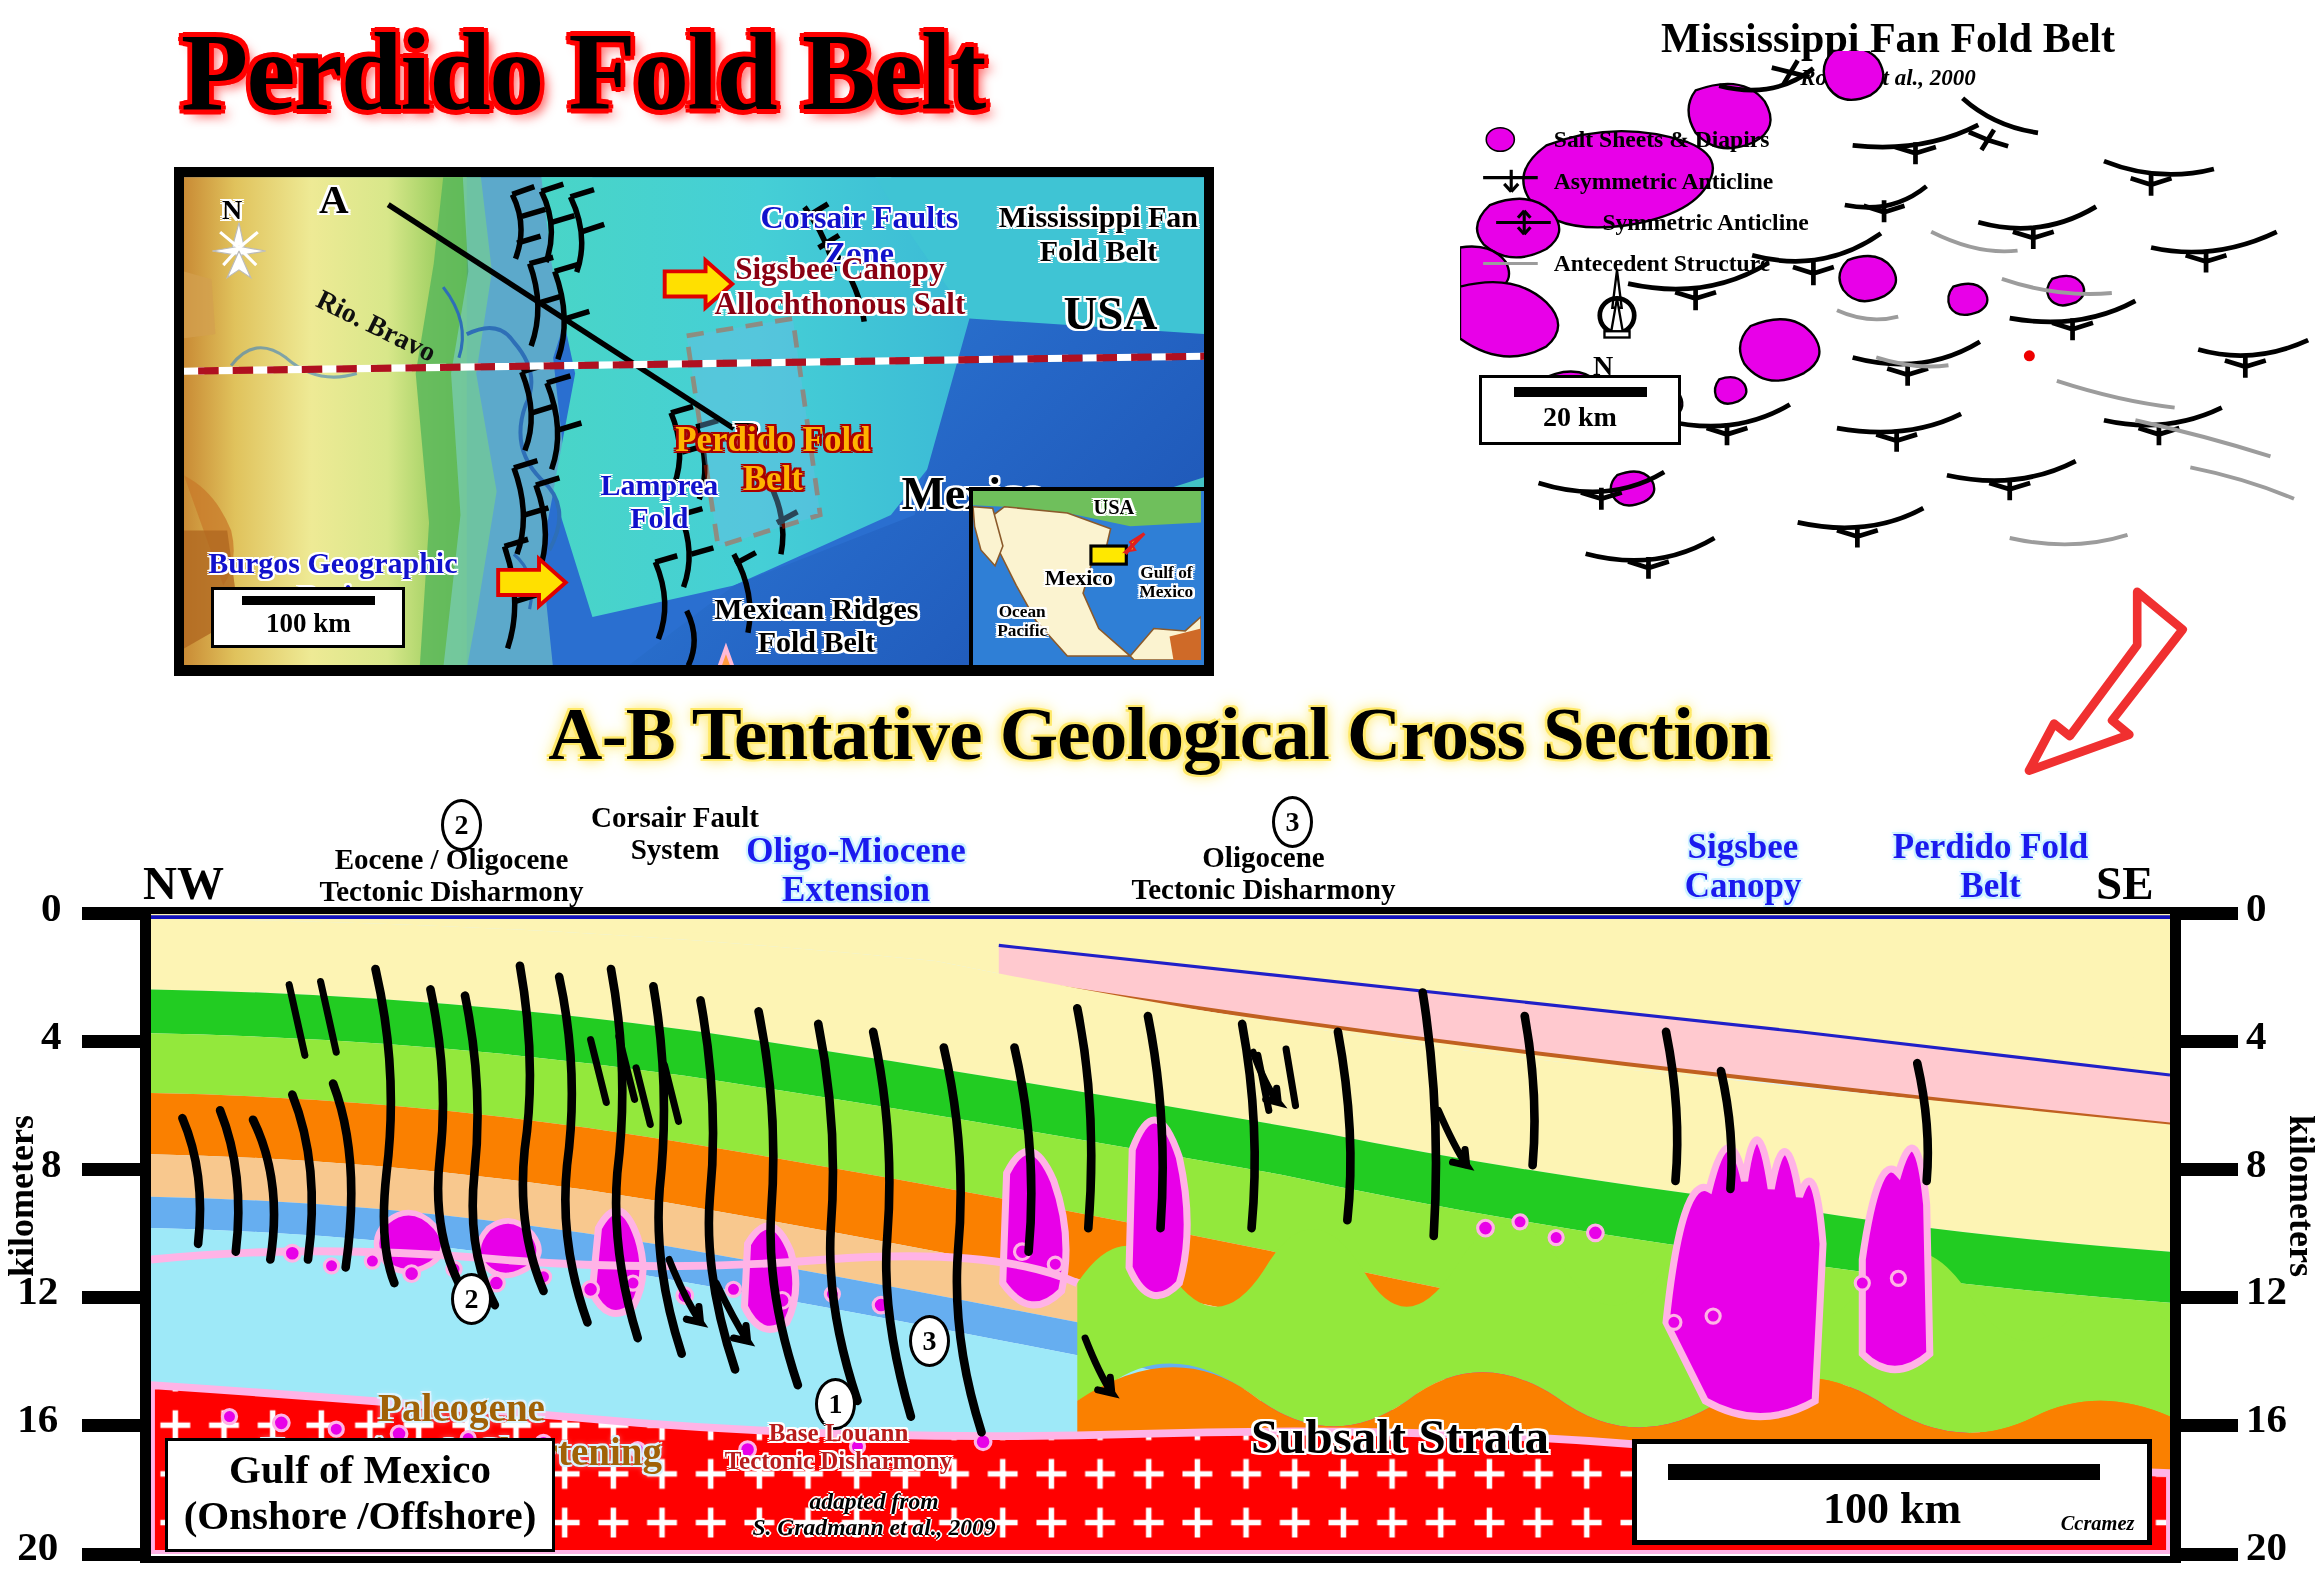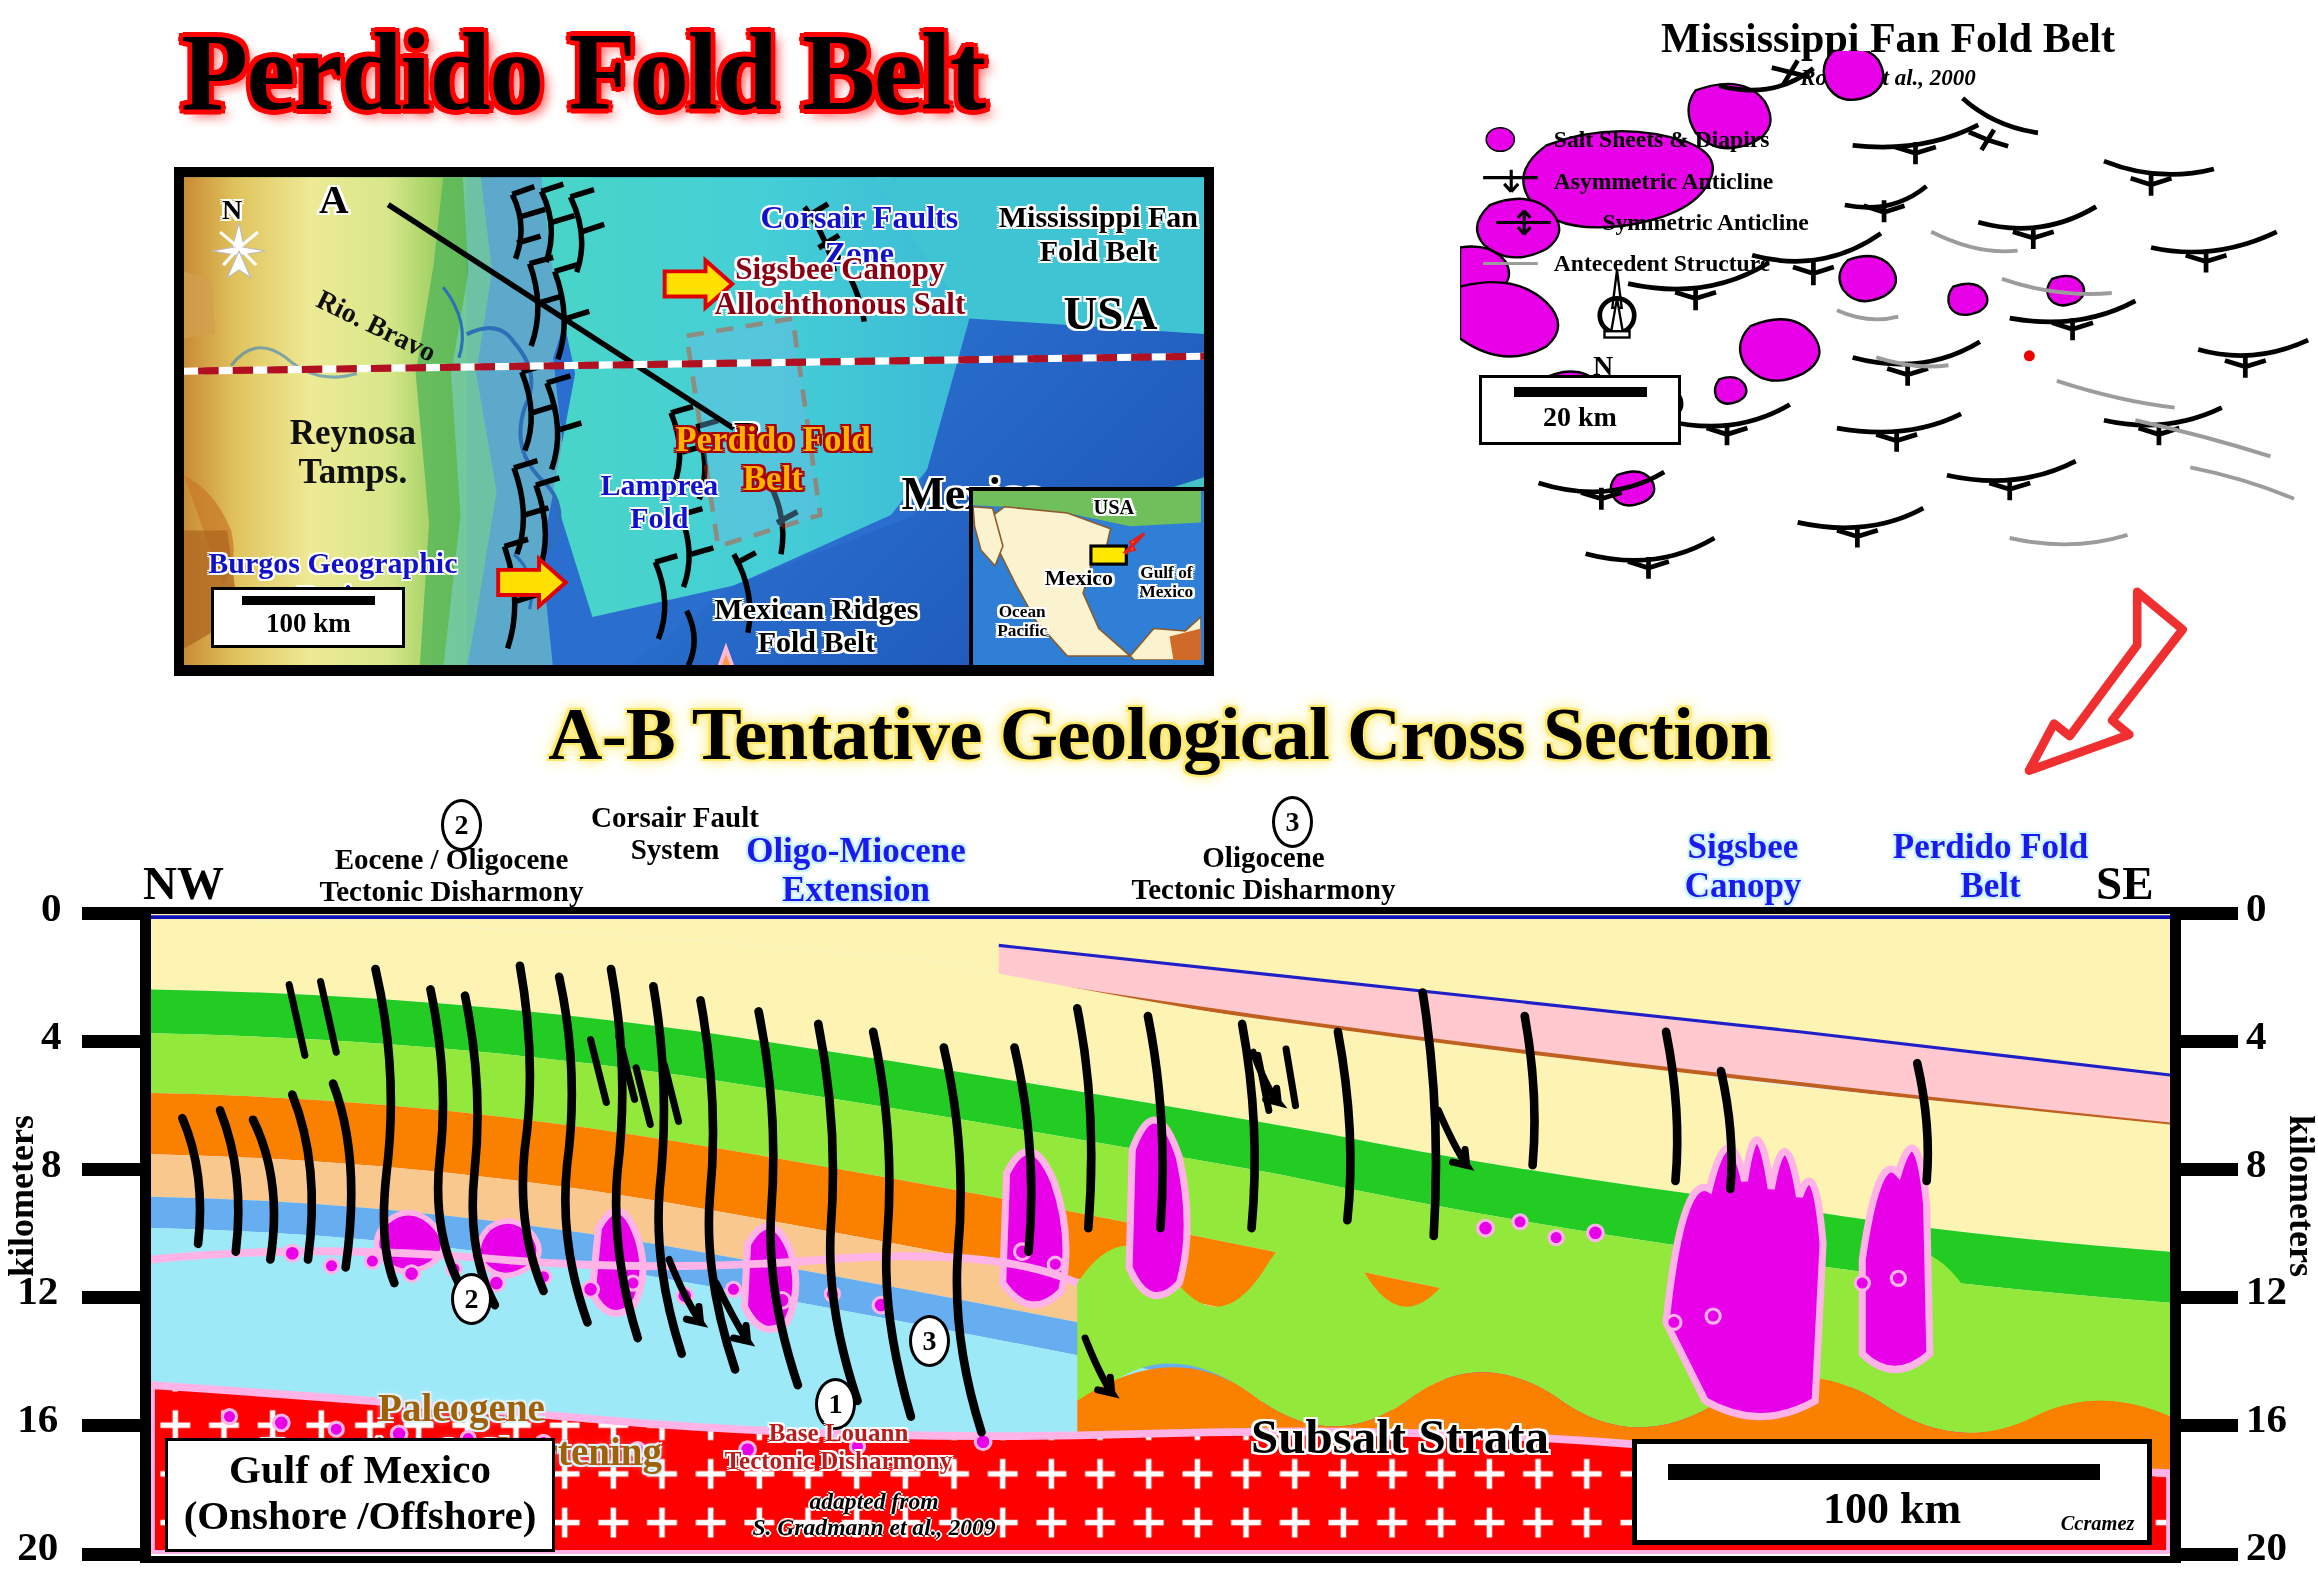--- a/index.html
+++ b/index.html
@@ -219,22 +219,20 @@
       </g>
     </svg>
 
     <div class="map-label lbl-white-out" style="left:135px;top:0px;font-size:41px;">A</div>
     <div class="map-label lbl-white-out" style="left:550px;top:236px;font-size:41px;">B</div>
     <div class="map-label lbl-white-out" style="left:38px;top:17.3px;font-size:28px;">N</div>
 
     <div class="map-label lbl-blue" style="left:550px;top:23.6px;width:251px;font-size:32px;">Corsair Faults
 Zone</div>
     <div class="map-label lbl-black" style="left:102px;top:133px;width:181px;font-size:28px;transform:rotate(26deg);">Rio. Bravo</div>
-    <div class="map-label lbl-black" style="left:67px;top:236px;width:204px;font-size:35px;">Reynosa
-Tamps.</div>
     <div class="map-label lbl-blue" style="left:0px;top:369px;width:298px;font-size:30px;">Burgos Geographic
 Basin</div>
     <div class="map-label lbl-blue" style="left:385px;top:291px;width:181px;font-size:30px;">Lamprea
 Fold</div>
     <div class="map-label lbl-white-out" style="left:503px;top:415px;width:259px;font-size:30px;">Mexican Ridges
 Fold Belt</div>
     <div class="map-label lbl-darkred" style="left:487px;top:75px;width:338px;font-size:31px;">Sigsbee Canopy
 Allochthonous Salt</div>
     <div class="map-label lbl-white-out" style="left:793px;top:23.6px;width:243px;font-size:30px;">Mississippi Fan
 Fold Belt</div>

